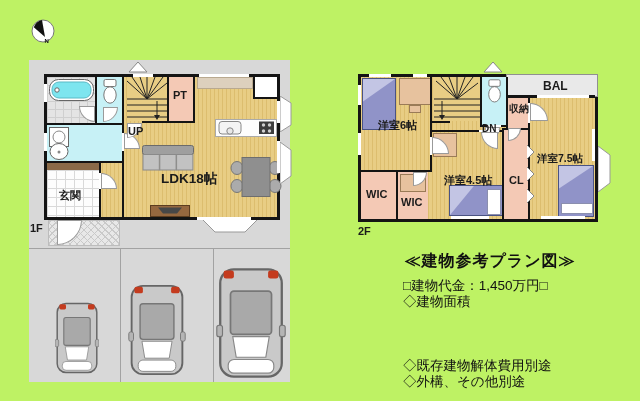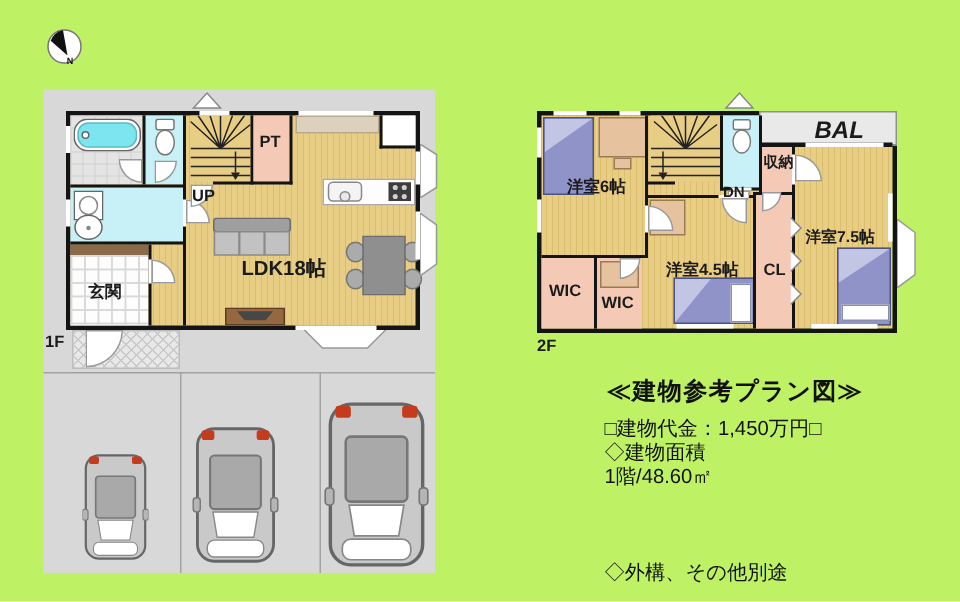--- a/index.html
+++ b/index.html
@@ -291,21 +291,21 @@
     </svg>
 
     <div class="gap" style="left:-3px;top:8px;width:3px;height:20px;"></div>
     <div class="gap" style="left:-3px;top:56px;width:3px;height:22px;"></div>
     <div class="gap" style="left:8px;top:-3px;width:22px;height:3px;"></div>
     <div class="gap" style="left:52px;top:-3px;width:14px;height:3px;"></div>
     <div class="gap" style="left:231px;top:52px;width:3px;height:32px;"></div>
     <div class="gap" style="left:90px;top:139px;width:38px;height:3px;"></div>
     <div class="gap" style="left:180px;top:139px;width:44px;height:3px;"></div>
 
-    <div class="lb" style="left:182px;top:3px;font-size:16px;font-style:italic;">BAL</div>
+    <div class="lb" style="left:182px;top:3px;font-size:12px;">BAL</div>
     <div class="lb small" style="left:148px;top:27px;">収納</div>
     <div class="lb small" style="left:93px;top:47px;margin-left:28px;">DN</div>
     <div class="lb" style="left:17px;top:43px;">洋室6帖</div>
     <div class="lb" style="left:176px;top:76px;font-size:10.5px;">洋室7.5帖</div>
     <div class="lb" style="left:83px;top:98px;">洋室4.5帖</div>
     <div class="lb" style="left:5px;top:112px;">WIC</div>
     <div class="lb" style="left:40px;top:120px;">WIC</div>
     <div class="lb" style="left:148px;top:98px;">CL</div>
   </div>
 
@@ -315,16 +315,16 @@
 
   <svg class="abs" style="left:598px;top:146px;" width="13" height="46" viewBox="0 0 13 46">
     <polygon points="0,0 12,9 12,37 0,46" fill="#fff" stroke="#999"></polygon>
   </svg>
 
   <div class="lb" style="left:358px;top:226px;">2F</div>
 
   <div class="info-title" style="left:385px;top:251px;width:210px;">≪建物参考プラン図≫</div>
   <div class="info-line" style="left:403px;top:277px;">□建物代金：1,450万円□</div>
   <div class="info-line" style="left:403px;top:293px;text-align:center;">◇建物面積</div>
-  <div class="info-line" style="left:403px;top:309px;">1階/48.60㎡</div>
+  <div class="info-line" style="left:403px;top:357px;">◇既存建物解体費用別途</div>
   <div class="info-line" style="left:403px;top:373px;">◇外構、その他別途</div>
 
 </div>
 
 </body></html>

